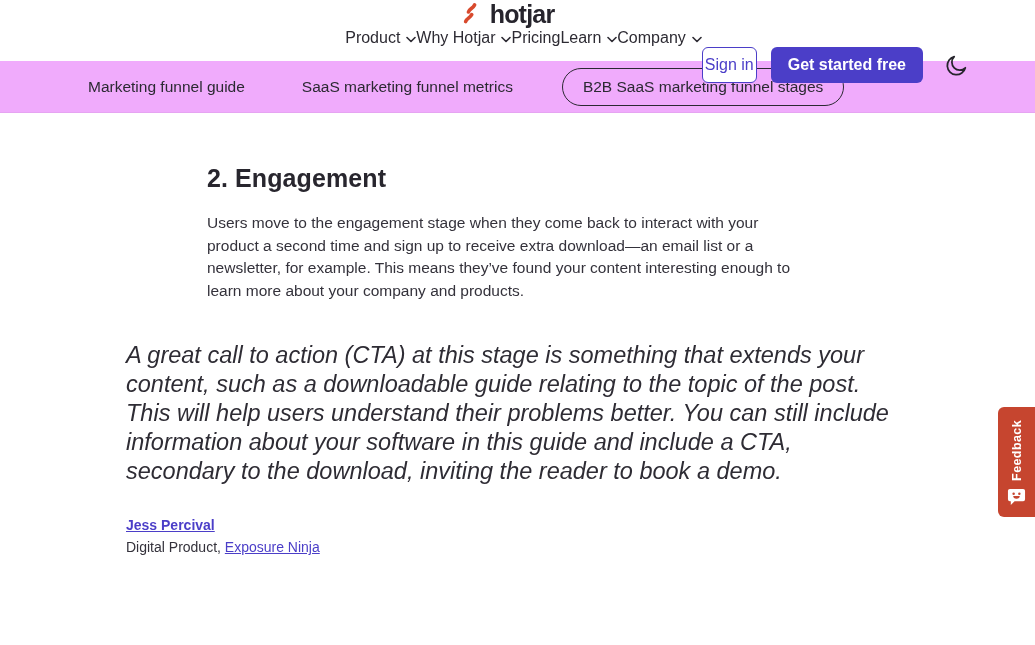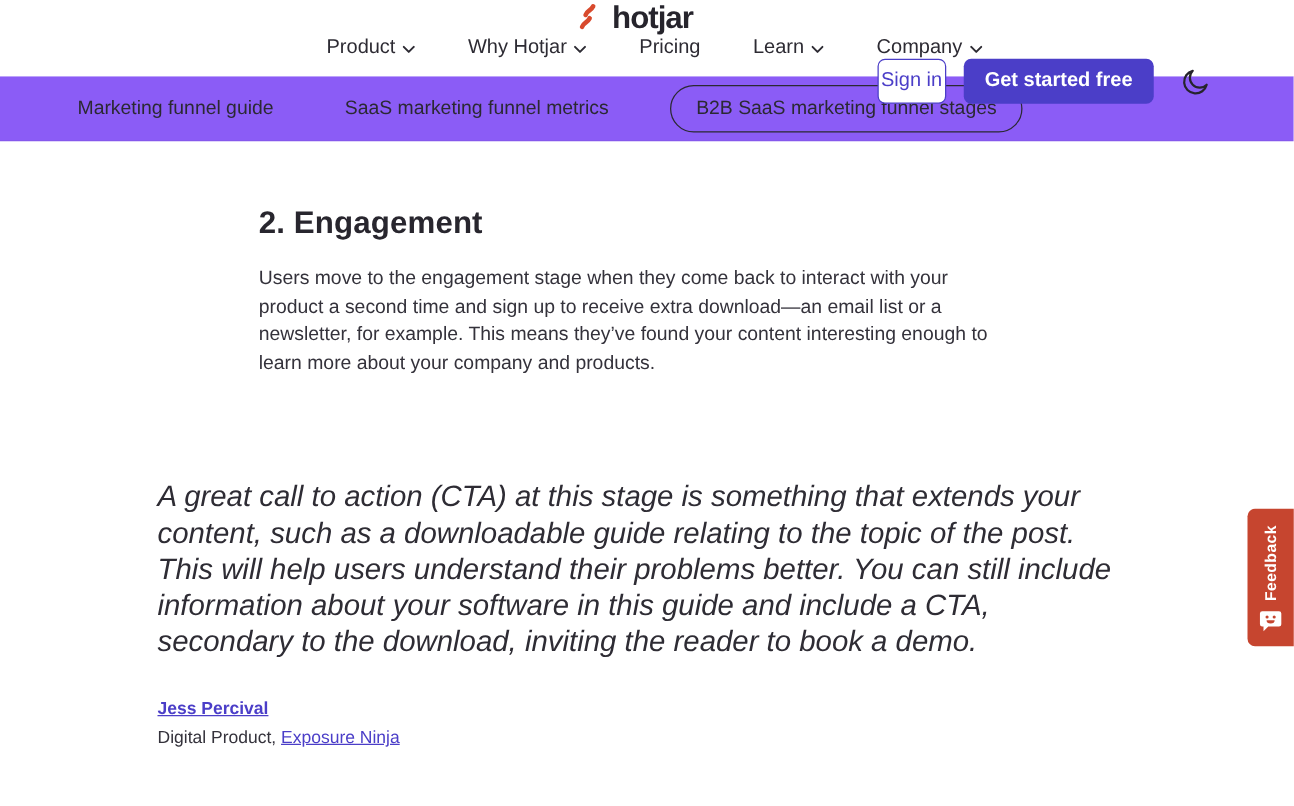--- a/index.html
+++ b/index.html
@@ -4,47 +4,47 @@
 <style>
   * { margin:0; padding:0; box-sizing:border-box; }
   html,body { width:1035px; height:645px; background:#ffffff; overflow:hidden;
     font-family:"Liberation Sans", sans-serif; color:#2f2d35; }
 
   
   .header { height:61px; display:flex; align-items:center; background:#ffffff;
     padding:0 66px 0 42px; position:relative;flex-direction:column; }
   .logo { display:flex; align-items:center; gap:7px; cursor:pointer; }
   .logo-text { font-size:25px; font-weight:700; color:#26242c; letter-spacing:-0.8px; }
-  .main-nav { display:flex; align-items:center; gap:42px; margin-left:36px; }
+  .main-nav { display:flex; align-items:center; margin-left:36px; }
   .nav-item { display:flex; align-items:center; gap:6px; font-size:16px;
     color:#2d2b33; cursor:pointer; white-space:nowrap; }
   .chev { display:inline-flex; margin-top:3px; }
   .header-right { margin-left:auto; display:flex; align-items:center; gap:14px; }
   .btn-signin { border:1.5px solid #4b3ec8; color:#4b3ec8; background:#fff;
     border-radius:6px; font-size:16px; font-weight:500; padding:8px 2px;
     cursor:pointer; font-family:inherit; }
   .btn-cta { border:none; background:#4b3ec8; color:#fff; border-radius:6px;
     font-size:16px; font-weight:700; padding:9px 17px; cursor:pointer;
     font-family:inherit; }
   .moon { margin-left:7px; display:inline-flex; cursor:pointer; }
 
   
-  .subnav { height:52px; background:#8b5cf6; display:flex; align-items:center;
-    padding-left:62px; gap:57px; border-bottom:1px solid rgba(0,0,0,0.04); }
+  .subnav { height:52px; background:#f0abfc; display:flex; align-items:center;
+    padding-left:88px; gap:57px; border-bottom:1px solid rgba(0,0,0,0.04); }
   .subnav-item { font-size:15.5px; color:#2b2932; cursor:pointer; white-space:nowrap; }
   .subnav-item.active { border:1.5px solid #2b2932; border-radius:999px;
     padding:9px 20px; margin-left:-8px; }
 
   
   .article { padding-left:126px; }
   .intro { margin-left:81px; padding-top:51px; }
   .article h2 { font-size:25px; font-weight:600; color:#28262e; letter-spacing:0.1px; }
   .intro p { margin-top:19px; font-size:15.5px; line-height:22.5px;
     color:#34323b; width:602px; }
-  .quote { margin-top:81px; font-style:italic; font-size:23.5px; line-height:29px;
+  .quote { margin-top:39px; font-style:italic; font-size:23.5px; line-height:29px;
     color:#2e2c34; width:766px; font-weight:400; }
   .attribution { margin-top:30px; }
   .attr-name { font-size:14px; font-weight:700; color:#4b3ec8;
     text-decoration:underline; cursor:pointer; display:inline-block; }
   .attr-role { margin-top:5px; font-size:14px; color:#34323b; }
   .attr-company { color:#4b3ec8; text-decoration:underline; cursor:pointer; }
 
   
   .feedback-tab { position:absolute; right:0; top:407px; width:37px; height:110px;
     background:#c6452f; border-radius:6px 0 0 6px; display:flex;

